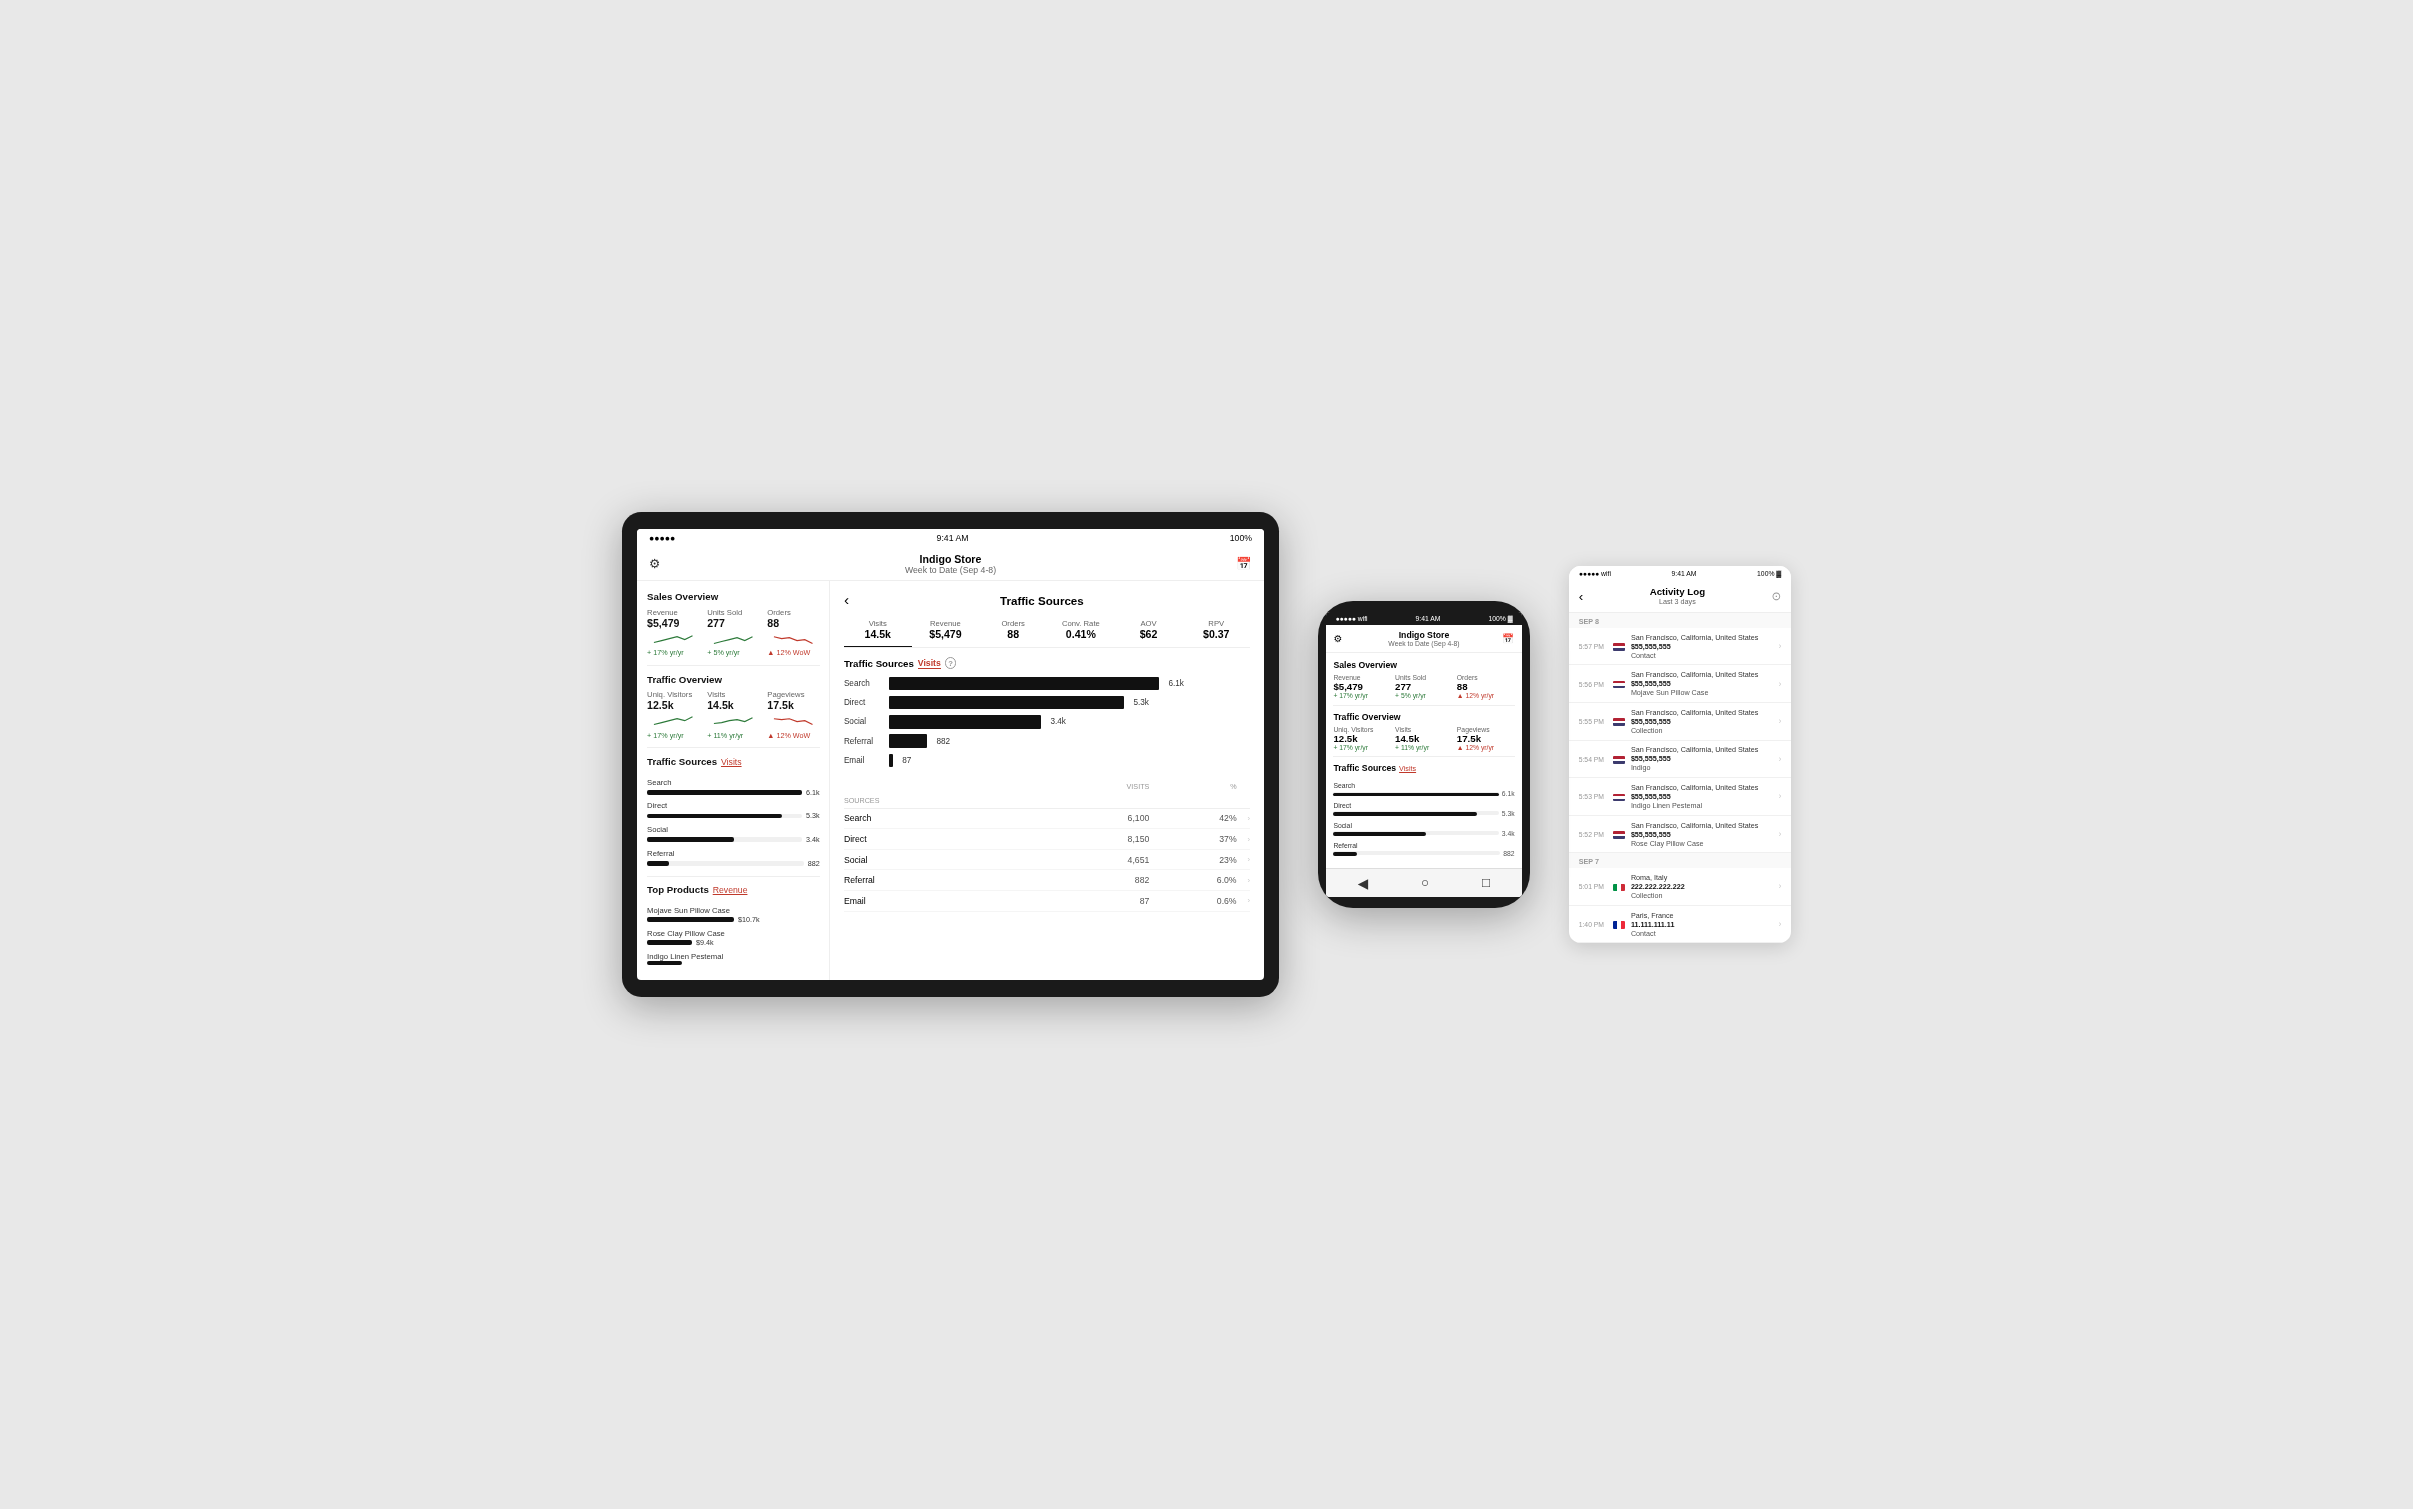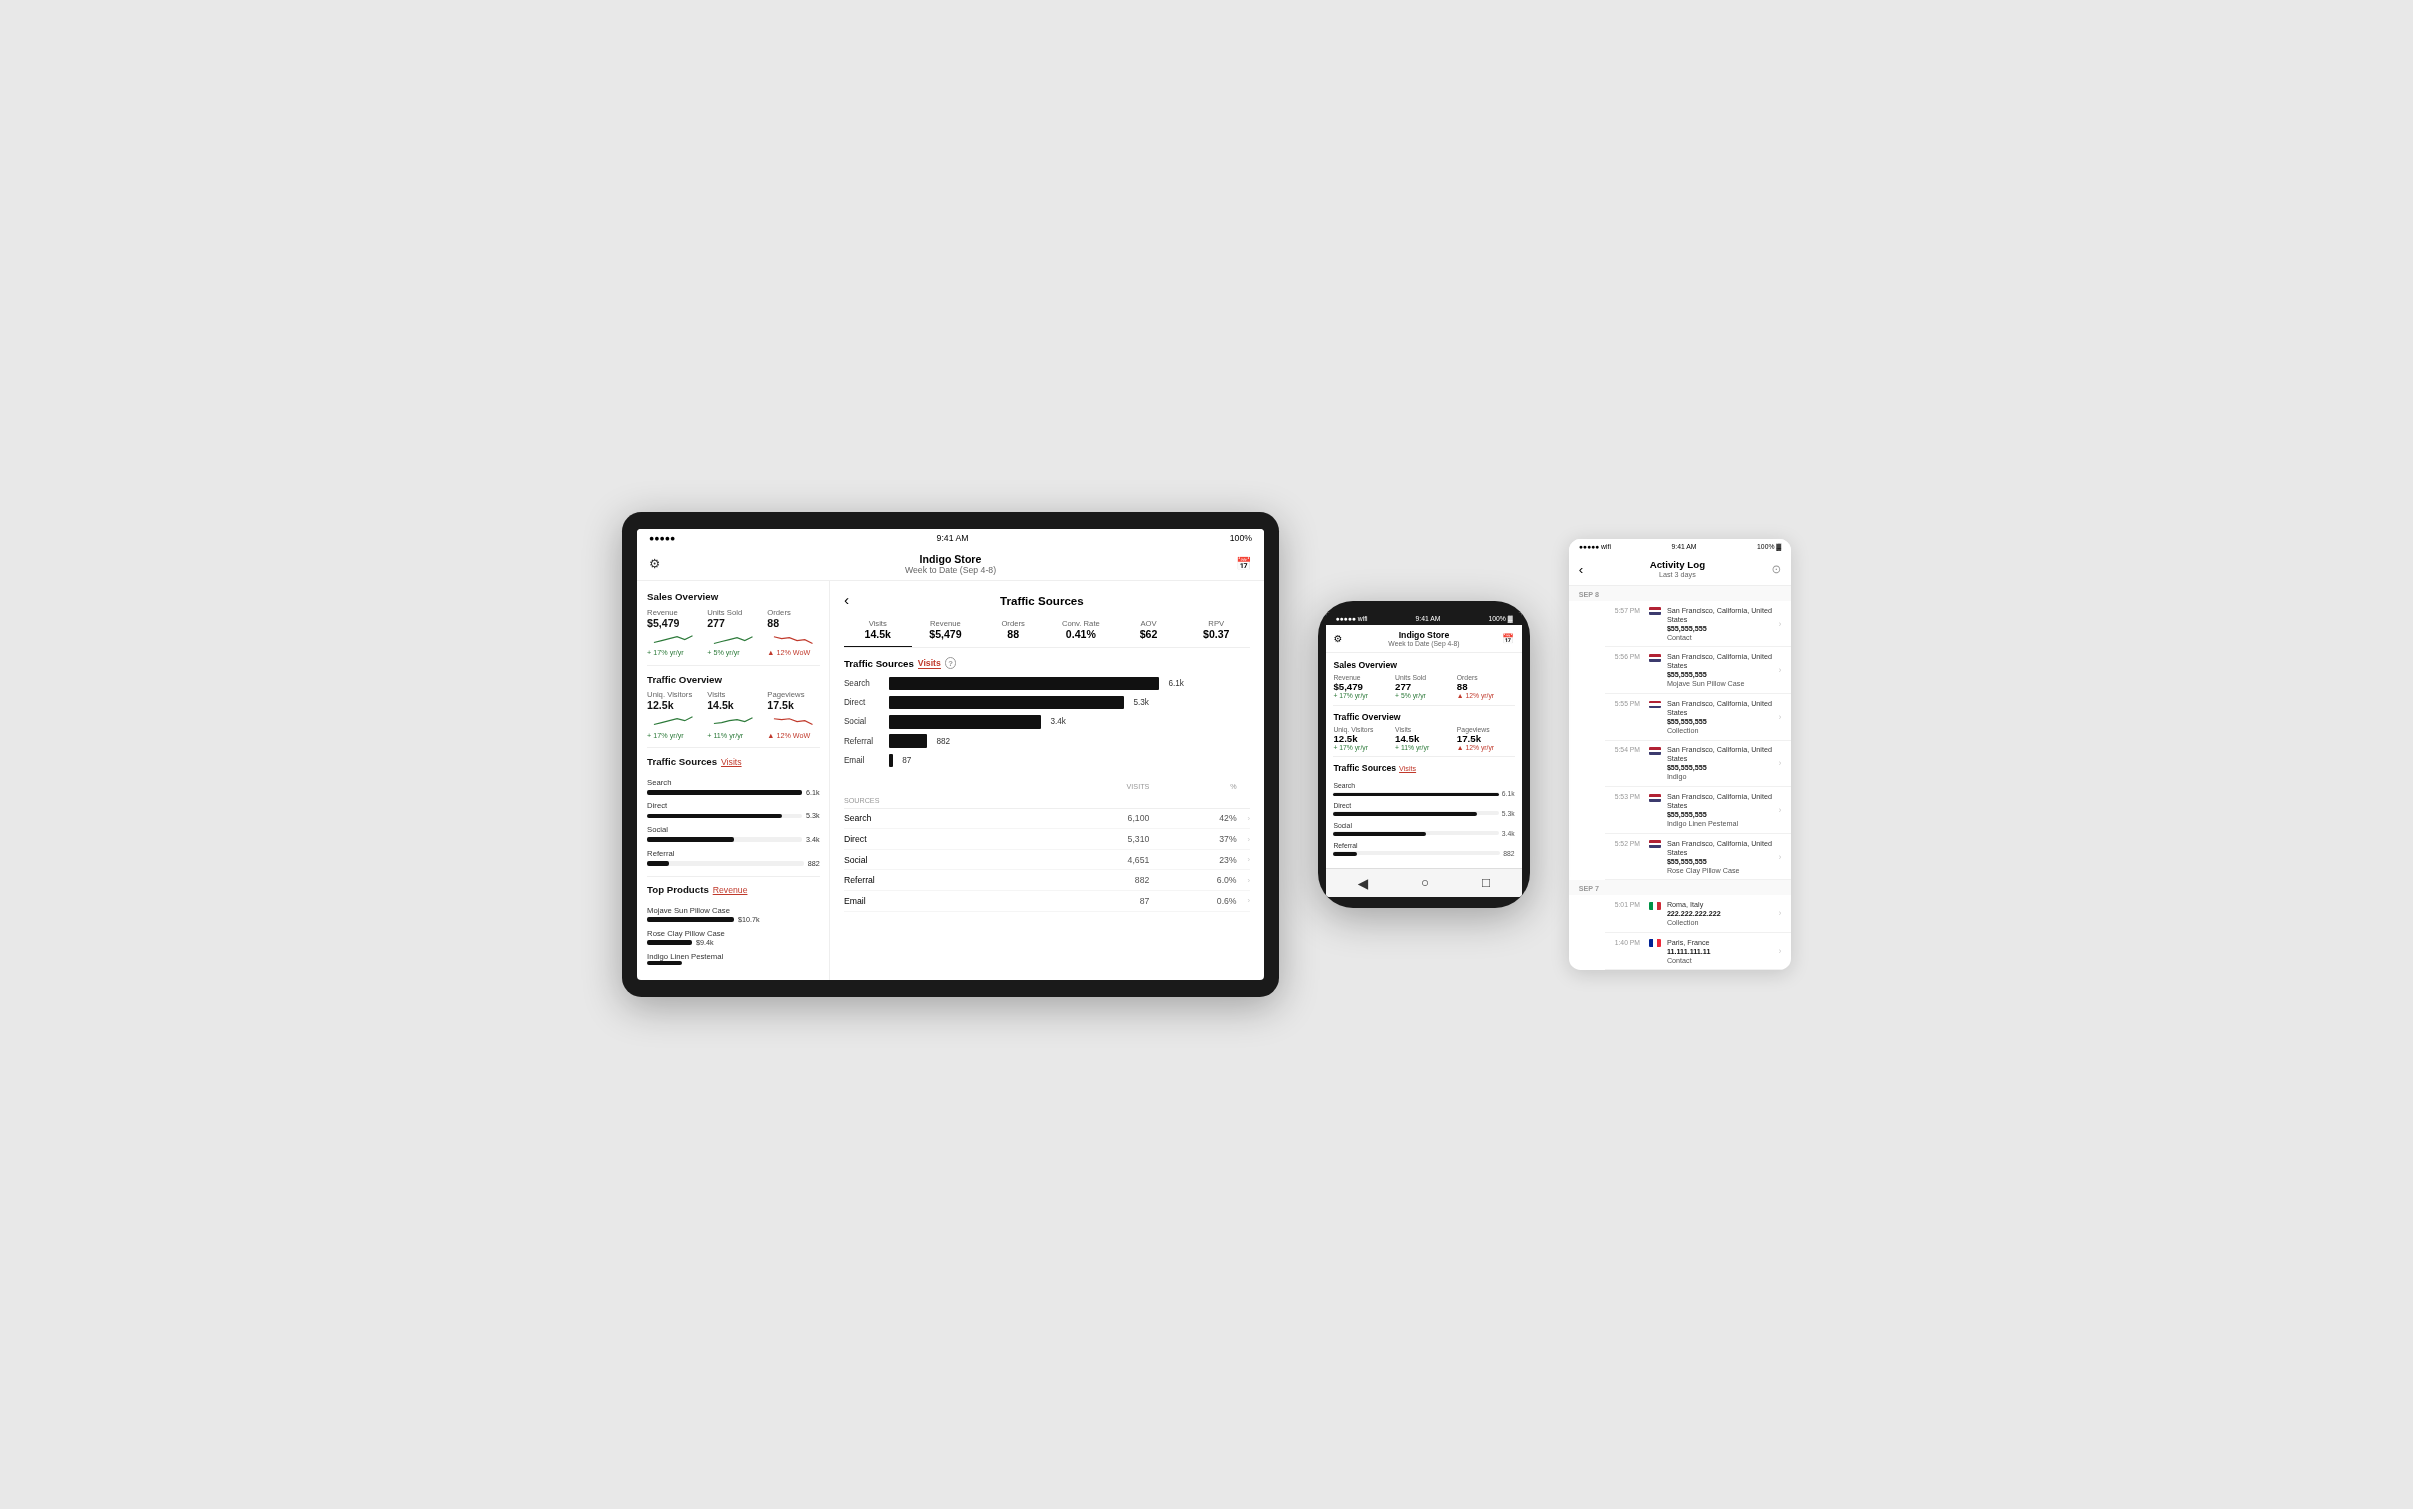--- a/index.html
+++ b/index.html
@@ -430,25 +430,24 @@
     }
     .activity-date-separator {
       font-size: 7.2px;
       font-weight: 600;
       color: #999;
       padding: 3.9px 9.7px 1.9px;
       background: #f9f9f9;
     }
     .activity-item {
       display: flex;
-      align-items: flex-start;
+      align-items: center;
       padding: 4.8px 9.7px;
       border-bottom: 1px solid #f0f0f0;
       gap: 5.8px;
-      margin-left: 36px;
     }
     .activity-time {
       font-size: 6.8px;
       color: #999;
       width: 29px;
       flex-shrink: 0;
       padding-top: 1px;
     }
     .activity-flag {
       width: 11.6px;
@@ -732,21 +731,21 @@
               <div class="table-col-arrow"></div>
             </div>
             <div class="table-data-row">
               <div class="source-name">Search</div>
               <div class="visits-val">6,100</div>
               <div class="pct-val">42%</div>
               <div class="arrow">›</div>
             </div>
             <div class="table-data-row">
               <div class="source-name">Direct</div>
-              <div class="visits-val">5,310</div>
+              <div class="visits-val">8,150</div>
               <div class="pct-val">37%</div>
               <div class="arrow">›</div>
             </div>
             <div class="table-data-row">
               <div class="source-name">Social</div>
               <div class="visits-val">4,651</div>
               <div class="pct-val">23%</div>
               <div class="arrow">›</div>
             </div>
             <div class="table-data-row">

